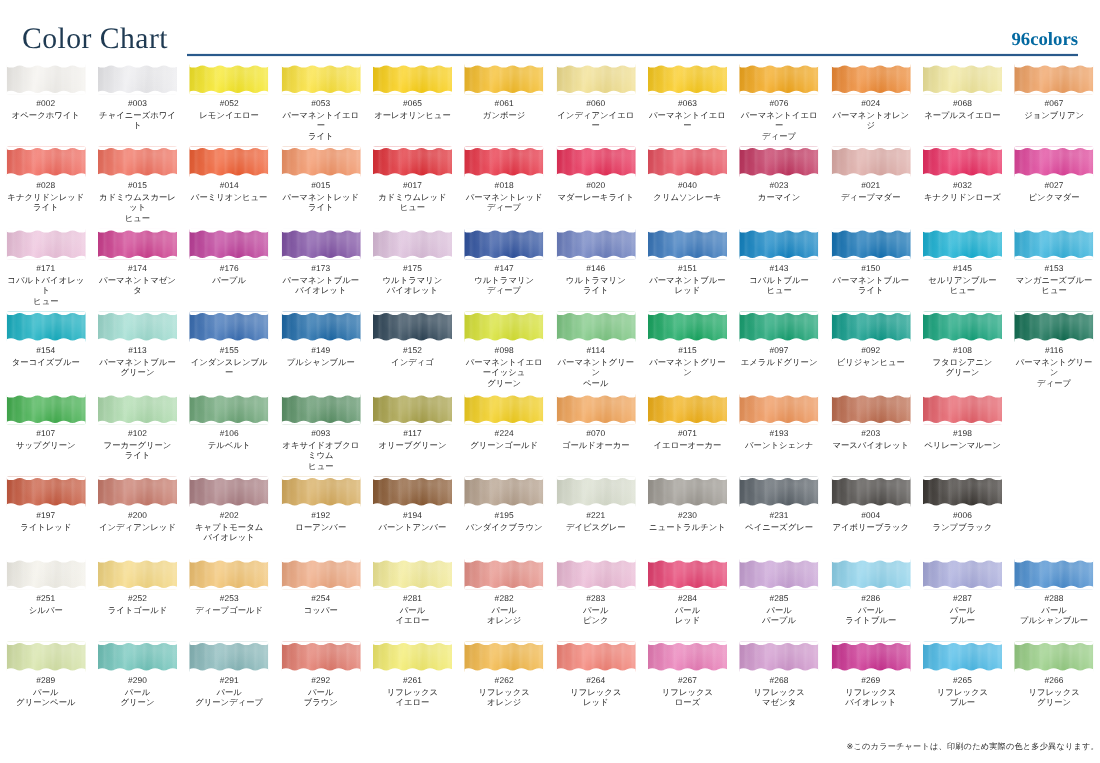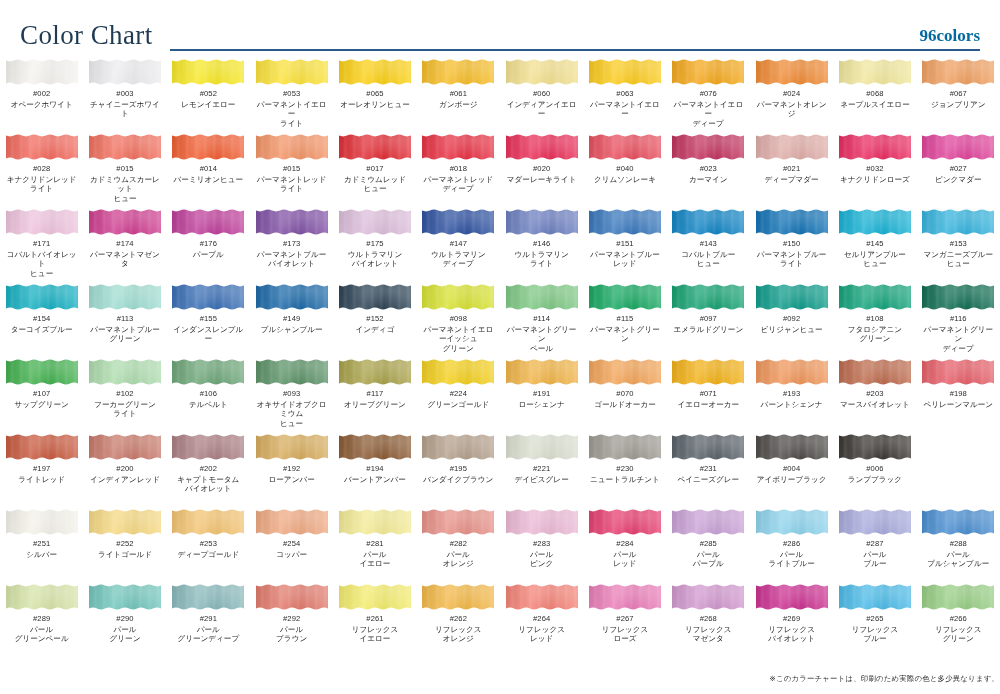--- a/index.html
+++ b/index.html
@@ -765,31 +765,20 @@
             <svg class="swatch-mask" width="72" height="28" viewBox="0 0 72 28">
               <path d="M0,0 L72,0 L72,2.6 Q68,4.2 64,2.6 Q60,0.4 56,2.6 Q52,4.2 48,2.6 Q44,0.4 40,2.6 Q36,4.2 32,2.6 Q28,0.4 24,2.6 Q20,4.2 16,2.6 Q12,0.4 8,2.6 Q4,4.2 0,2.6 Z" fill="#ffffff"></path>
               <path d="M0,28 L72,28 L72,25.4 Q68,23.8 64,25.4 Q60,27.6 56,25.4 Q52,23.8 48,25.4 Q44,27.6 40,25.4 Q36,23.8 32,25.4 Q28,27.6 24,25.4 Q20,23.8 16,25.4 Q12,27.6 8,25.4 Q4,23.8 0,25.4 Z" fill="#ffffff"></path>
             </svg>
           </div>
           <div class="code">#224</div>
           <div class="name">グリーンゴールド</div>
         </div>
         <div class="cell">
           <div class="swatch-box">
-            <div class="swatch" style="background: linear-gradient(100deg, rgba(0, 0, 0, 0.1) 0%, rgba(255, 255, 255, 0.16) 38%, rgba(0, 0, 0, 0.05) 62%, rgba(255, 255, 255, 0.2) 100%) rgb(240, 180, 71);"></div>
-            <svg class="swatch-mask" width="72" height="28" viewBox="0 0 72 28">
-              <path d="M0,0 L72,0 L72,2.6 Q68,4.2 64,2.6 Q60,0.4 56,2.6 Q52,4.2 48,2.6 Q44,0.4 40,2.6 Q36,4.2 32,2.6 Q28,0.4 24,2.6 Q20,4.2 16,2.6 Q12,0.4 8,2.6 Q4,4.2 0,2.6 Z" fill="#ffffff"></path>
-              <path d="M0,28 L72,28 L72,25.4 Q68,23.8 64,25.4 Q60,27.6 56,25.4 Q52,23.8 48,25.4 Q44,27.6 40,25.4 Q36,23.8 32,25.4 Q28,27.6 24,25.4 Q20,23.8 16,25.4 Q12,27.6 8,25.4 Q4,23.8 0,25.4 Z" fill="#ffffff"></path>
-            </svg>
-          </div>
-          <div class="code">#191</div>
-          <div class="name">ローシェンナ</div>
-        </div>
-        <div class="cell">
-          <div class="swatch-box">
             <div class="swatch" style="background: linear-gradient(100deg, rgba(0, 0, 0, 0.1) 0%, rgba(255, 255, 255, 0.16) 38%, rgba(0, 0, 0, 0.05) 62%, rgba(255, 255, 255, 0.2) 100%) rgb(242, 164, 88);"></div>
             <svg class="swatch-mask" width="72" height="28" viewBox="0 0 72 28">
               <path d="M0,0 L72,0 L72,2.6 Q68,4.2 64,2.6 Q60,0.4 56,2.6 Q52,4.2 48,2.6 Q44,0.4 40,2.6 Q36,4.2 32,2.6 Q28,0.4 24,2.6 Q20,4.2 16,2.6 Q12,0.4 8,2.6 Q4,4.2 0,2.6 Z" fill="#ffffff"></path>
               <path d="M0,28 L72,28 L72,25.4 Q68,23.8 64,25.4 Q60,27.6 56,25.4 Q52,23.8 48,25.4 Q44,27.6 40,25.4 Q36,23.8 32,25.4 Q28,27.6 24,25.4 Q20,23.8 16,25.4 Q12,27.6 8,25.4 Q4,23.8 0,25.4 Z" fill="#ffffff"></path>
             </svg>
           </div>
           <div class="code">#070</div>
           <div class="name">ゴールドオーカー</div>
         </div>
         <div class="cell">

